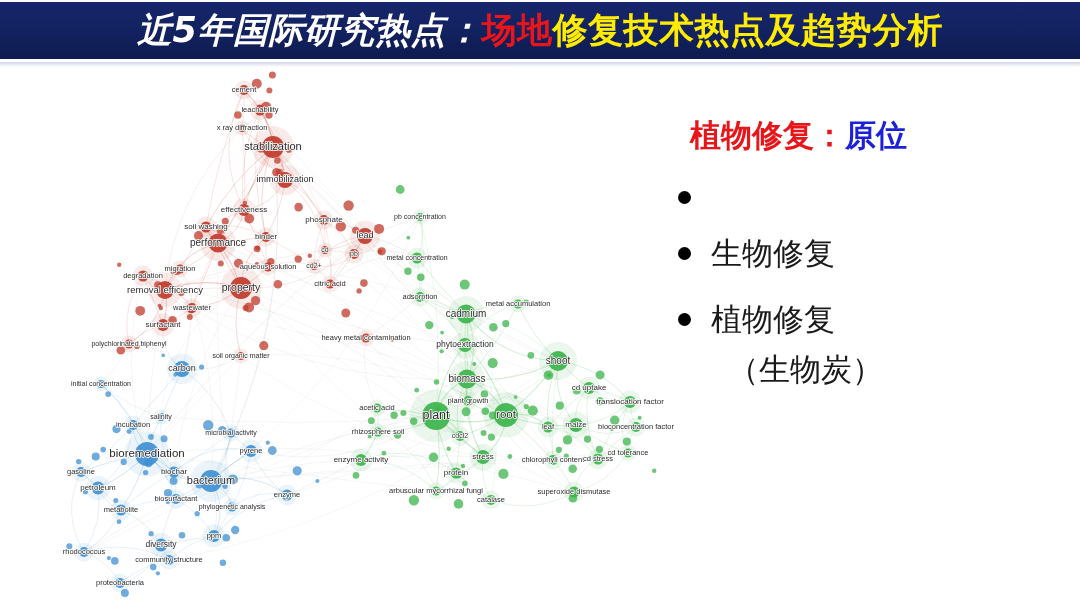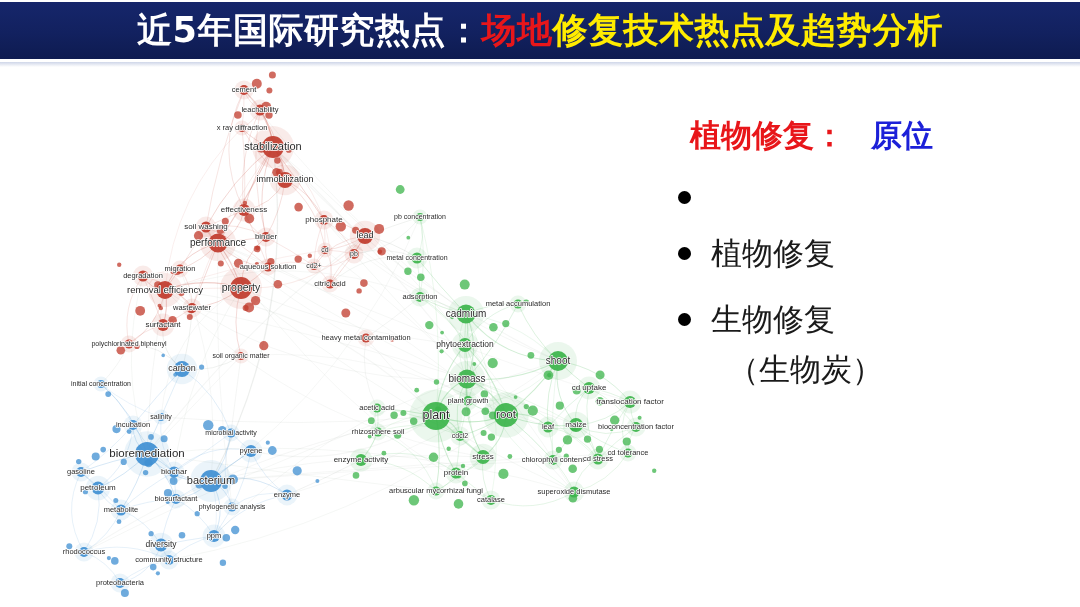--- a/index.html
+++ b/index.html
@@ -19,39 +19,39 @@
     overflow:hidden;
   }
   #title-banner .tline{
     white-space:nowrap;
     font-size:35px;
     font-weight:bold;
     letter-spacing:0.5px;
     line-height:1;
     font-family:"DejaVu Sans","Liberation Sans",sans-serif;
   }
-  .t-white{color:#ffffff;}
+  .t-white{color:#ffffff;font-style:italic;}
   .t-red{color:#e8161a;}
   .t-yellow{color:#ffec00;}
   #banner-underline{
     position:absolute;left:0;top:62px;width:1080px;height:5px;
     background:linear-gradient(180deg,#cfd6e8 0%,#ffffff 100%);
   }
 
   
   #right-panel{
     position:absolute;left:672px;top:120px;width:400px;height:430px;
   }
   #hotspot-heading{
     font-size:31px;font-weight:bold;line-height:1;
     margin:0 0 30px 18px;white-space:nowrap;
     font-family:"DejaVu Sans","Liberation Sans",sans-serif;
   }
   #hotspot-heading .h-red{color:#e8161a;}
-  #hotspot-heading .h-blue{color:#1c20d8;margin-left:26px;}
+  #hotspot-heading .h-blue{color:#1c20d8;}
   .bullet-row{
     display:flex;align-items:flex-start;margin:0 0 33px 6px;
   }
   .bullet-dot{
     width:13px;height:13px;border-radius:50%;background:#000;
     margin:10px 20px 0 0;flex:0 0 auto;
   }
   .bullet-text{
     font-size:31px;color:#1a1a1a;line-height:1.05;white-space:nowrap;
     font-family:"DejaVu Sans","Liberation Sans",sans-serif;
@@ -921,22 +921,22 @@
   <div id="hotspot-heading">
     <span class="h-red">植物修复：</span><span class="h-blue">原位</span>
   </div>
 
   <div class="bullet-row">
     <span class="bullet-dot"></span>
   </div>
 
   <div class="bullet-row">
     <span class="bullet-dot"></span>
-    <span class="bullet-text">植物修复</span>
+    <span class="bullet-text">生物修复</span>
   </div>
 
   <div class="bullet-row">
     <span class="bullet-dot"></span>
-    <span class="bullet-text">生物修复</span>
+    <span class="bullet-text">植物修复</span>
   </div>
 
   <div class="bullet-sub">（生物炭）</div>
 </div>
 
 </body></html>

